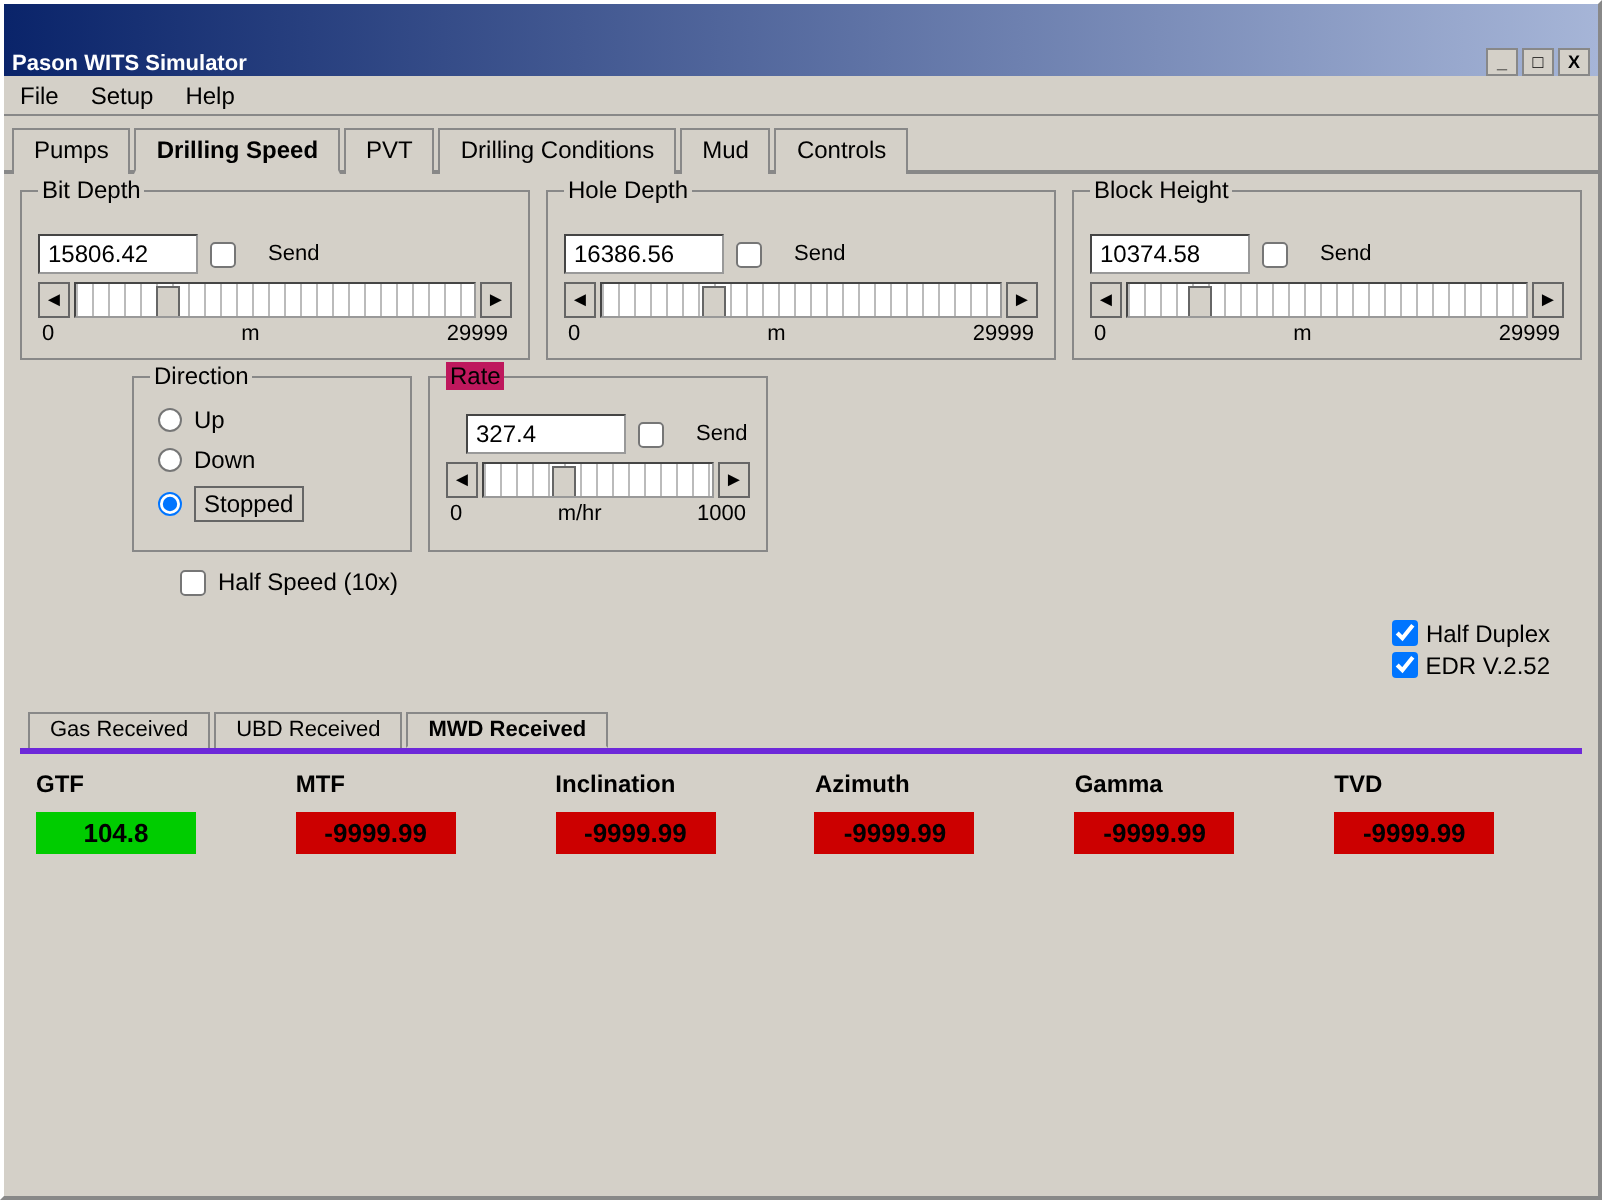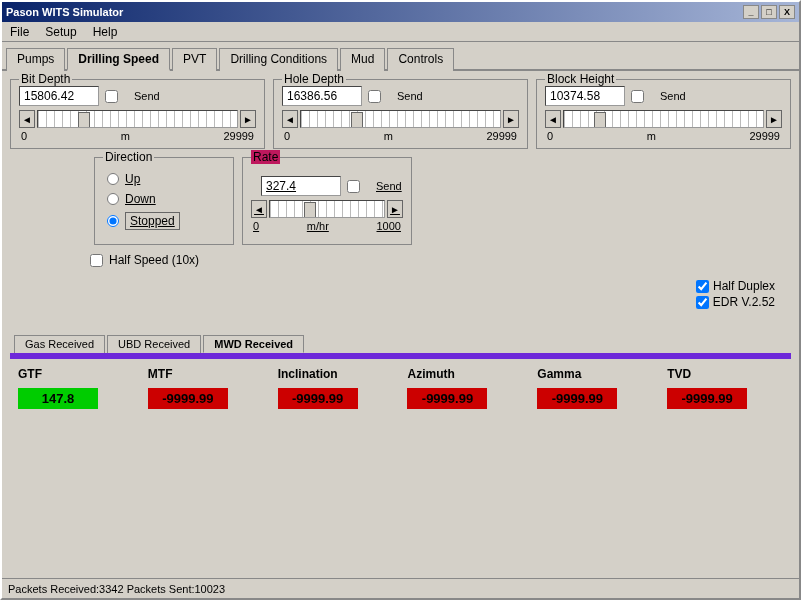--- a/index.html
+++ b/index.html
@@ -7,23 +7,23 @@
       font-family: 'Segoe UI', Tahoma, Geneva, Verdana, sans-serif;
       font-size: 12px;
       background: #d4d0c8;
       width: 801px;
       height: 600px;
       overflow: hidden;
     }
     .title-bar {
       background: linear-gradient(to right, #0a246a, #a6b5d7);
       color: white;
-      height: 20px;
-      display: flex;
-      align-items: center;
+      height: 36px;
+      display: flex;
+      align-items: flex-end;
       justify-content: space-between;
       padding: 0 4px;
       font-size: 11px;
       font-weight: bold;
     }
     .title-bar-buttons {
       display: flex;
       gap: 2px;
     }
     .title-bar-btn {
@@ -102,21 +102,21 @@
       left: 8px;
       background: #d4d0c8;
       padding: 0 2px;
       font-size: 12px;
     }
 
     .value-row {
       display: flex;
       align-items: center;
       gap: 6px;
-      margin-top: 0;
+      margin-top: 15px;
     }
     .value-input {
       width: 80px;
       height: 20px;
       border: 1px inset #999;
       background: white;
       padding: 2px 4px;
       font-size: 12px;
     }
     .send-checkbox {
@@ -223,31 +223,31 @@
     }
 
     .high-speed-row {
       display: flex;
       align-items: center;
       gap: 6px;
       margin: 8px 0 0 80px;
     }
     .option-row {
       display: flex;
-      align-items: flex-end;
+      align-items: flex-start;
       gap: 4px;
       margin-bottom: 2px;
     }
 
     .bottom-tabs-bar {
       display: flex;
       padding: 2px 4px 0 4px;
       gap: 2px;
-      border-bottom: 6px solid #6d28d9;
-      margin-top: 18px;
+      border-bottom: 3px solid #6d28d9;
+      margin-top: 8px;
     }
     .bottom-tab {
       padding: 2px 10px;
       background: #d4d0c8;
       border: 1px solid #888;
       border-bottom: none;
       cursor: pointer;
       font-size: 11px;
     }
     .bottom-tab.active {
@@ -415,21 +415,21 @@
         </div>
         <div class="range-labels">
           <span>0</span>
           <span>m</span>
           <span>29999</span>
         </div>
       </div>
 
     </div>
 
-    <div class="middle-row" style="margin-left: 84px; text-decoration: underline;">
+    <div class="middle-row" style="margin-left: 56px;">
 
       <div class="direction-group">
         <span class="group-title">Direction</span>
         <div class="radio-item">
           <input type="radio" name="direction" class="radio-input" style="">
           <span>Up</span>
         </div>
         <div class="radio-item">
           <input type="radio" name="direction" class="radio-input" style="">
           <span>Down</span>
@@ -495,21 +495,21 @@
           <th>MTF</th>
           <th>Inclination</th>
           <th>Azimuth</th>
           <th>Gamma</th>
           <th>TVD</th>
         </tr>
       </thead>
       <tbody>
         <tr>
           <td>
-            <span class="data-cell-green">147.8</span>
+            <span class="data-cell-green">104.8</span>
           </td>
           <td>
             <span class="data-cell-red">-9999.99</span>
           </td>
           <td>
             <span class="data-cell-red">-9999.99</span>
           </td>
           <td>
             <span class="data-cell-red">-9999.99</span>
           </td>
@@ -518,17 +518,14 @@
           </td>
           <td>
             <span class="data-cell-red">-9999.99</span>
           </td>
         </tr>
       </tbody>
     </table>
 
   </div>
 
-  <div class="status-bar">
-    <span>Packets Received:3342  Packets Sent:10023</span>
-  </div>
 
 </div>
 
 </body></html>

